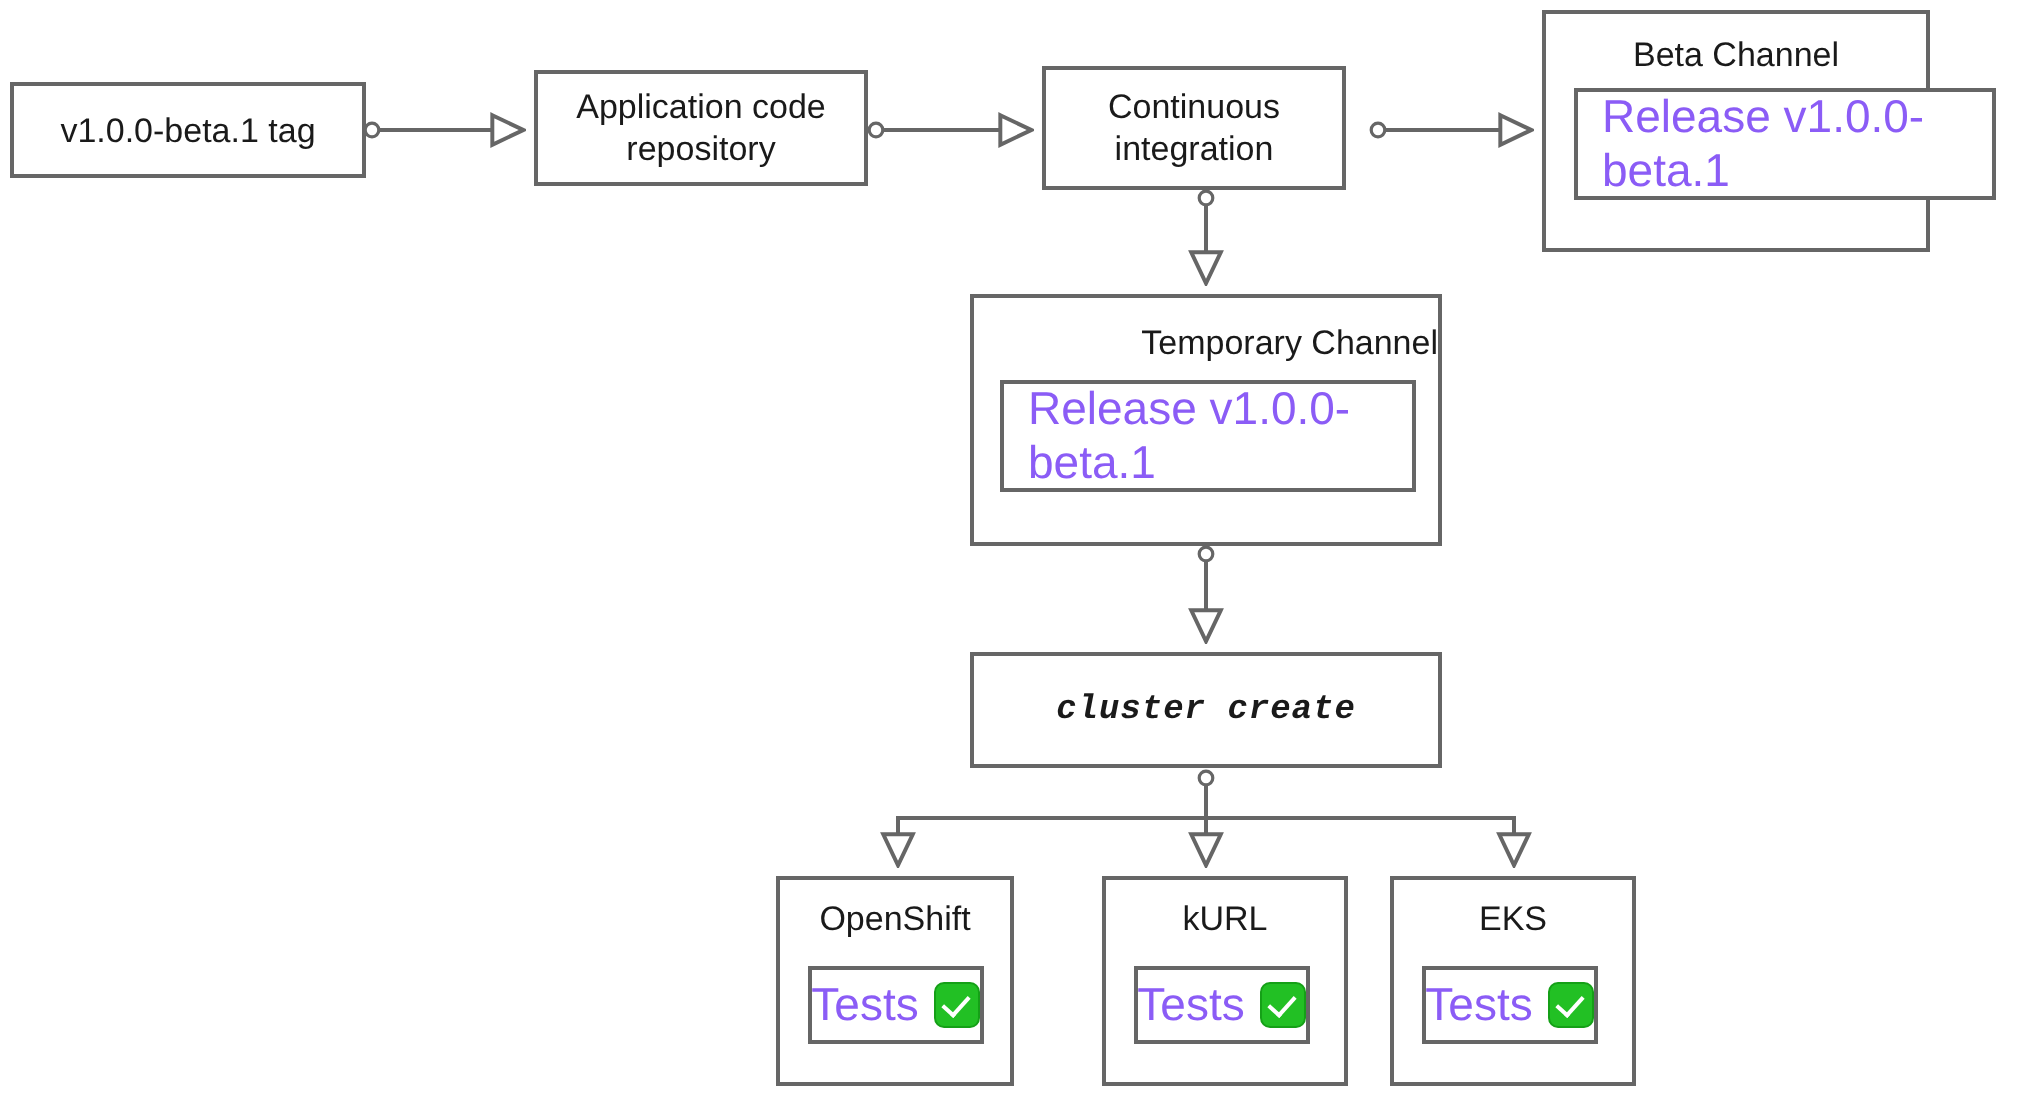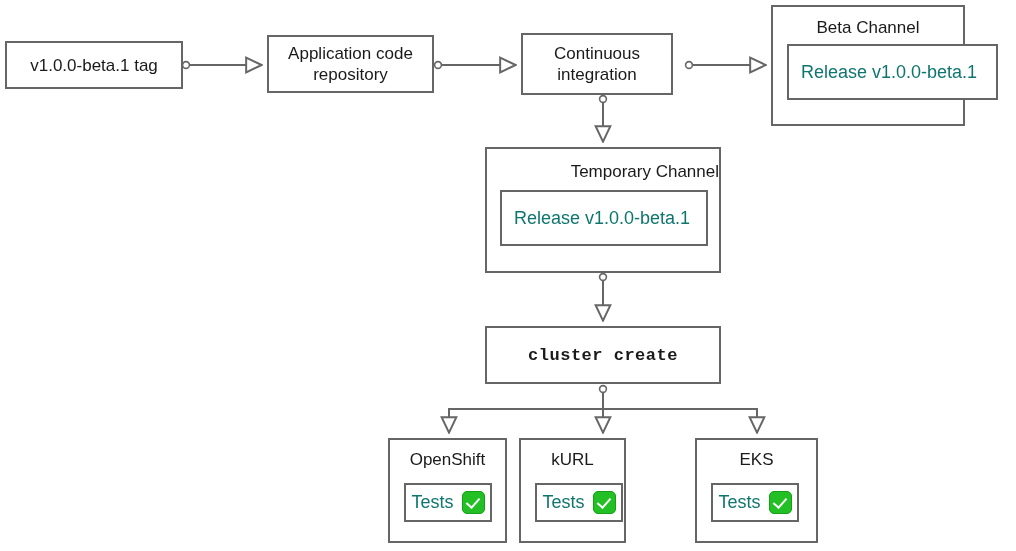--- a/index.html
+++ b/index.html
@@ -61,22 +61,22 @@
   }
   .inner-box {
     position: absolute;
     box-sizing: border-box;
     border: 2px solid #666666;
     background: #ffffff;
     display: flex;
     align-items: center;
     justify-content: flex-start;
     padding-left: 12px;
-    font-size: 18px;
-    color: #0f766e;
+    font-size: 23px;
+    color: #8b5cf6;
   }
   .tests-inner {
     display: flex;
     align-items: center;
     justify-content: center;
     padding-left: 0;
     gap: 8px;
   }
   .check-badge {
     display: inline-block;
@@ -158,33 +158,33 @@
     </div>
   </div>
 
   <div class="node" style="left:485px; top:147px; width:236px; height:126px;">
     <div class="container-title" style="top:13px;text-align:right;">Temporary Channel</div>
     <div class="inner-box" style="left:13px; top:41px; width:208px; height:56px;">
       <span>Release v1.0.0-beta.1</span>
     </div>
   </div>
 
-  <div class="node simple mono" style="left:485px; top:326px; width:236px; height:58px;">
+  <div class="node simple mono" style="left:485px; top:326px; width:236px; height:58px;font-style:italic;">
     <span class="mono">cluster create</span>
   </div>
 
   <div class="node" style="left:388px; top:438px; width:119px; height:105px;">
     <div class="container-title" style="top:10px;">OpenShift</div>
     <div class="inner-box tests-inner" style="left:14px; top:43px; width:88px; height:39px;">
       <span>Tests</span>
       <span class="check-badge"></span>
     </div>
   </div>
 
-  <div class="node" style="left:519px; top:438px; width:107px; height:105px;">
+  <div class="node" style="left:551px; top:438px; width:123px; height:105px;">
     <div class="container-title" style="top:10px;">kURL</div>
     <div class="inner-box tests-inner" style="left:14px; top:43px; width:88px; height:39px;">
       <span>Tests</span>
       <span class="check-badge"></span>
     </div>
   </div>
 
   <div class="node" style="left:695px; top:438px; width:123px; height:105px;">
     <div class="container-title" style="top:10px;">EKS</div>
     <div class="inner-box tests-inner" style="left:14px; top:43px; width:88px; height:39px;">

